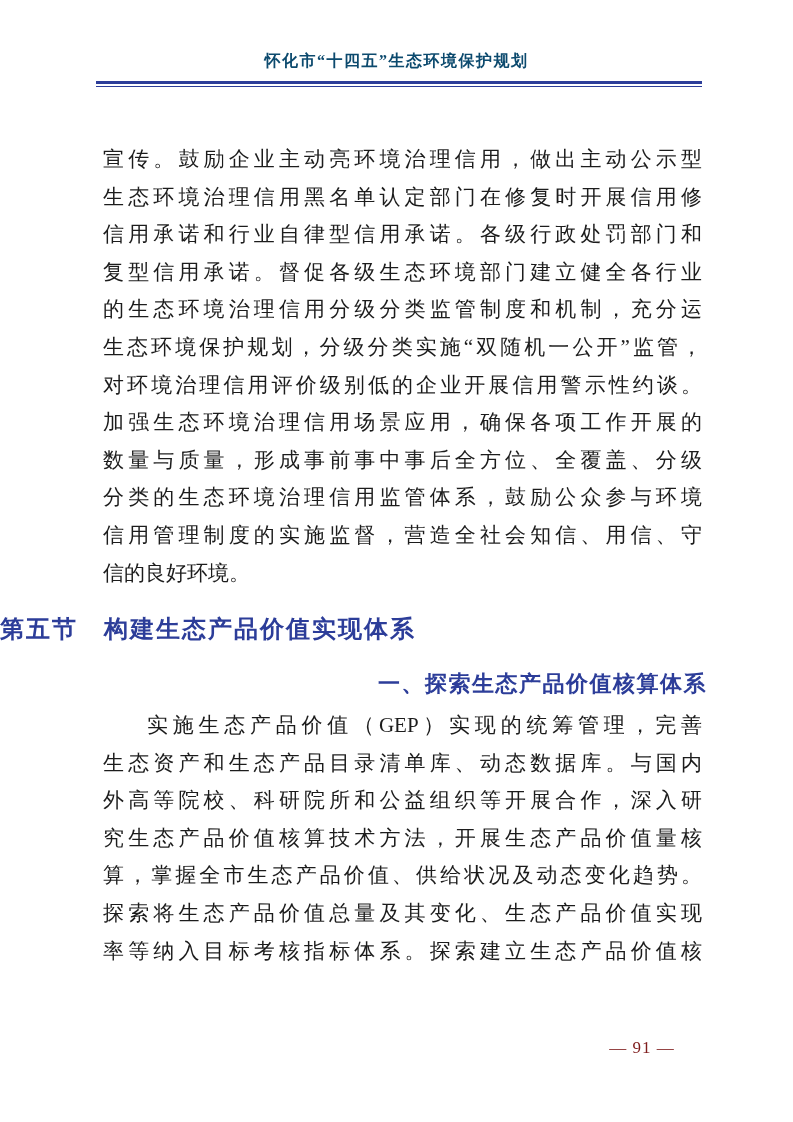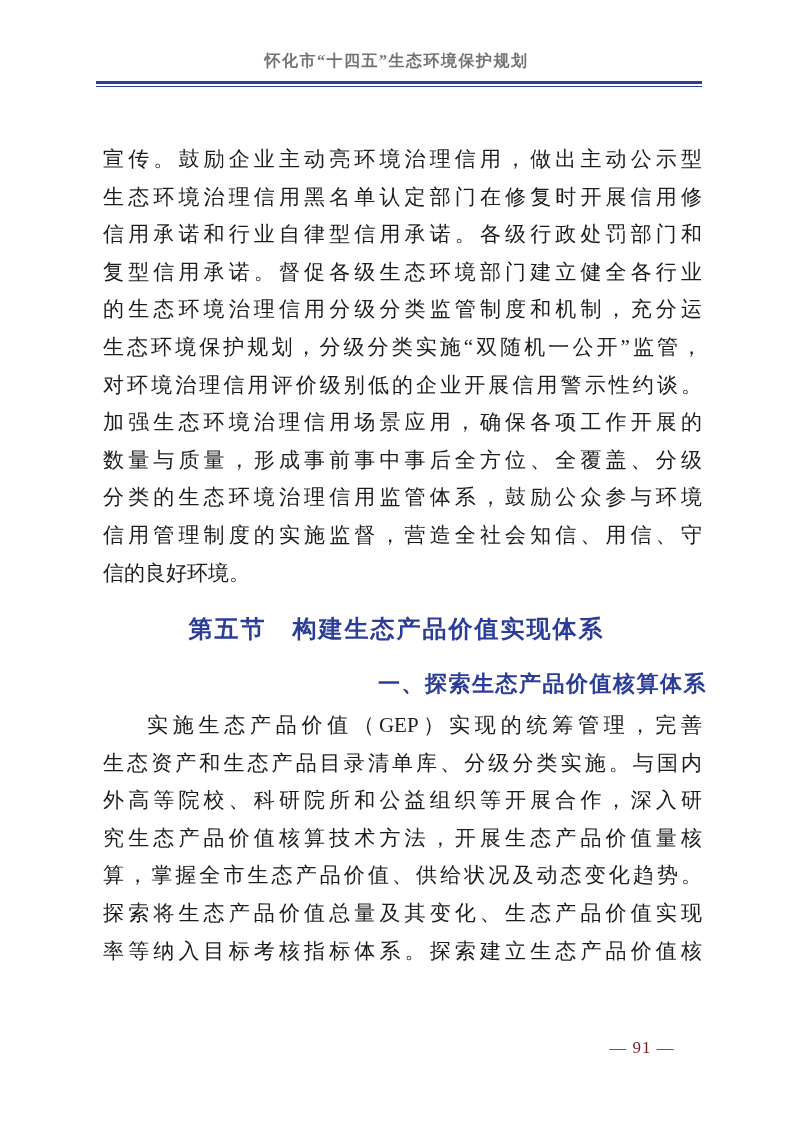--- a/index.html
+++ b/index.html
@@ -12,21 +12,21 @@
   }
   .abs { position: absolute; }
 
   
   .header-title {
     top: 51px; left: 0; width: 793px;
     text-align: center;
     font-size: 16px;
     font-weight: bold;
     letter-spacing: 1.5px;
-    color: #737373;
+    color: #0c4a6e;
   }
   .header-rule { top: 81px; left: 96px; width: 606px; }
   .rule-thick { height: 2.5px; background: #2c3d99; }
   .rule-gap   { height: 2px; background: transparent; }
   .rule-thin  { height: 1px; background: #2c3d99; }
 
   
   .para { left: 103px; width: 599px; color: #1c1c1c; }
   .para-1 { top: 141px; }
   .para-2 { top: 707px; }
@@ -42,21 +42,21 @@
   }
   .line.flush-left {
     text-align-last: left;
     -moz-text-align-last: left;
   }
   .line.indent { padding-left: 44px; }
 
   
   .section-heading {
     top: 613px; left: 0; width: 793px;
-    text-align: center;
+    text-align: left;
     font-size: 24px;
     font-weight: bold;
     letter-spacing: 2px;
     color: #2c3d99;
   }
   .subsection-heading {
     top: 669px; left: 147px; width: 560px;
     font-size: 22px;
     font-weight: bold;
     letter-spacing: 1.5px;
@@ -98,21 +98,21 @@
   <div class="line">信用管理制度的实施监督，营造全社会知信、用信、守</div>
   <div class="line flush-left">信的良好环境。</div>
 </div>
 
 <div class="abs section-heading">第五节　构建生态产品价值实现体系</div>
 
 <div class="abs subsection-heading">一、探索生态产品价值核算体系</div>
 
 <div class="abs para para-2">
   <div class="line indent">实施生态产品价值（GEP）实现的统筹管理，完善</div>
-  <div class="line">生态资产和生态产品目录清单库、分级分类实施。与国内</div>
+  <div class="line">生态资产和生态产品目录清单库、动态数据库。与国内</div>
   <div class="line">外高等院校、科研院所和公益组织等开展合作，深入研</div>
   <div class="line">究生态产品价值核算技术方法，开展生态产品价值量核</div>
   <div class="line">算，掌握全市生态产品价值、供给状况及动态变化趋势。</div>
   <div class="line">探索将生态产品价值总量及其变化、生态产品价值实现</div>
   <div class="line">率等纳入目标考核指标体系。探索建立生态产品价值核</div>
 </div>
 
 <div class="abs page-number">— 91 —</div>
 
 </body></html>

